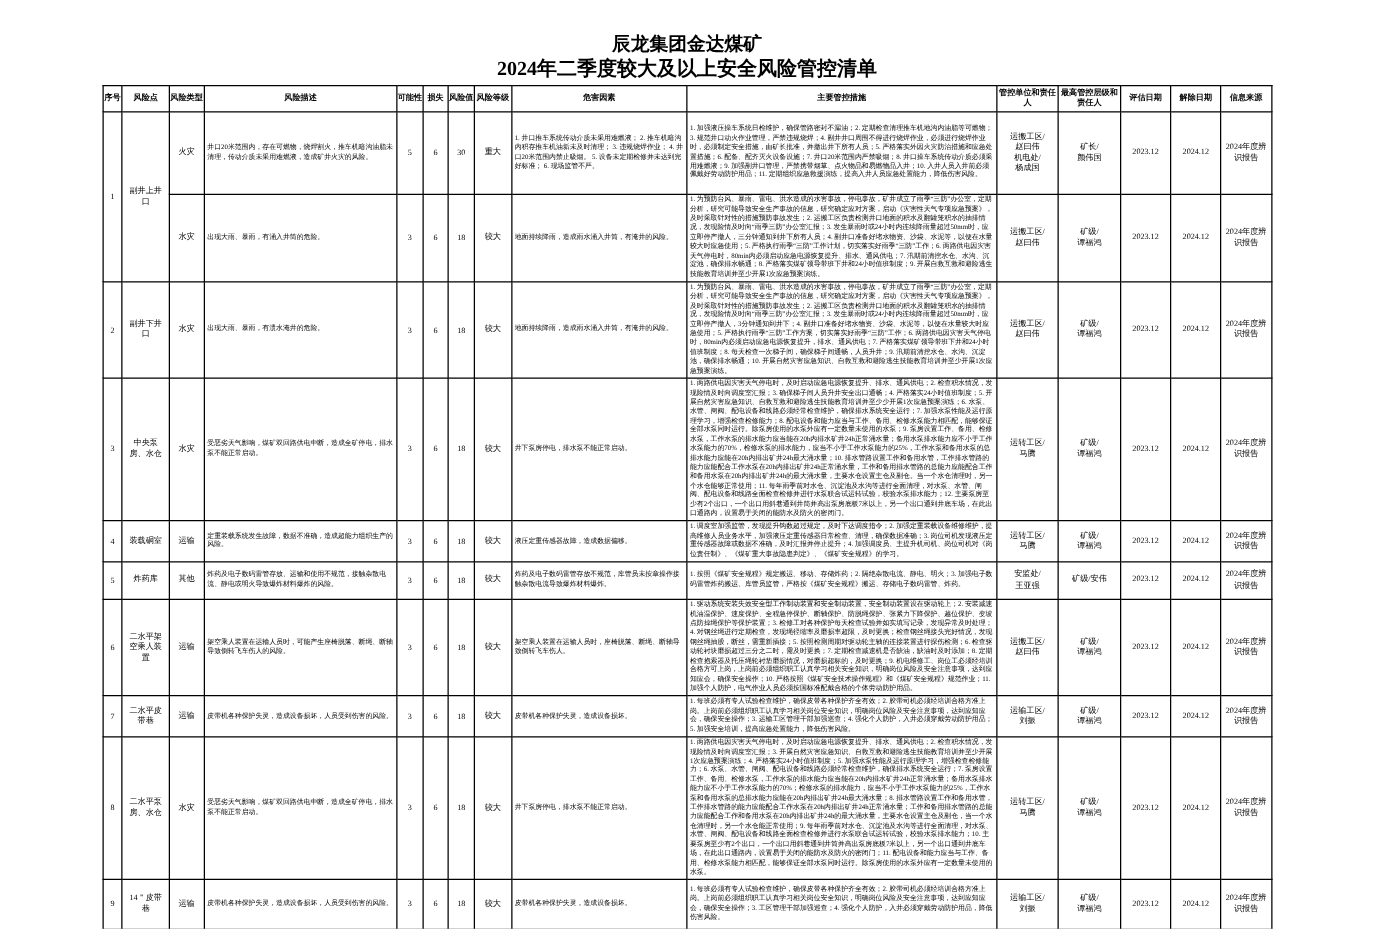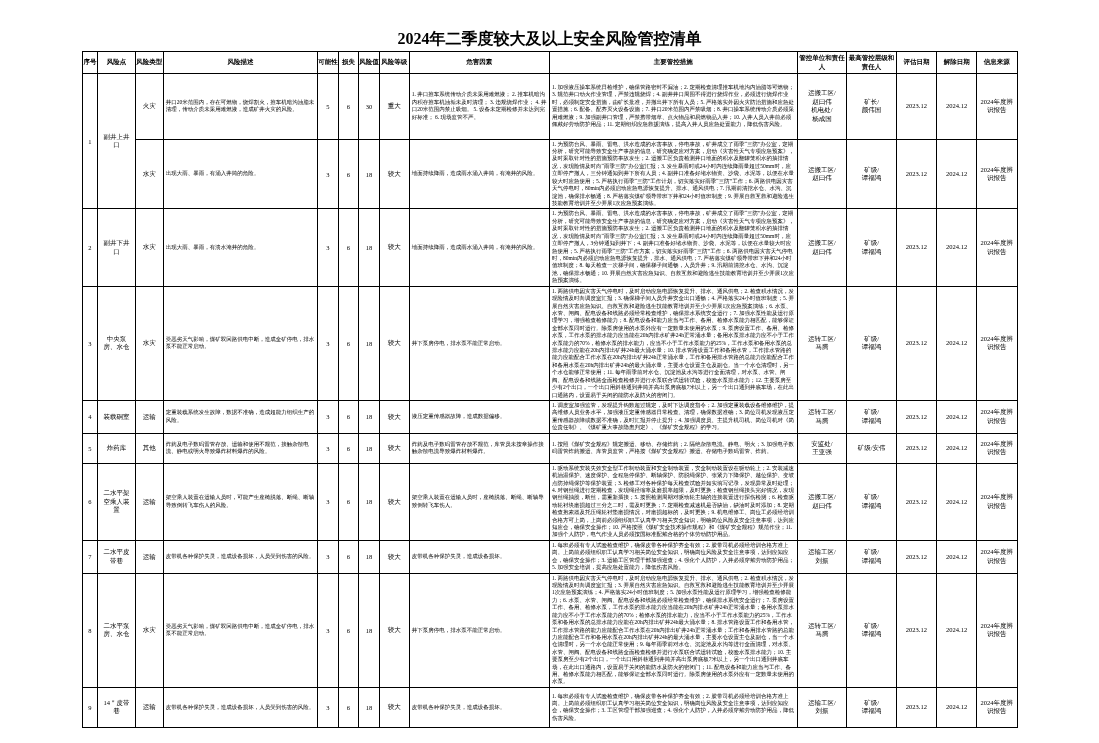--- a/index.html
+++ b/index.html
@@ -11,20 +11,21 @@
   table.risk th,table.risk td{border:1px solid #000;vertical-align:middle;padding:1px 2px;word-break:break-all;}
   table.risk th{font-size:6.5px;font-weight:bold;text-align:center;padding:2px 0;line-height:1.25;}
   td.c{text-align:center;font-size:6.5px;line-height:1.3;white-space:pre-line;}
   td.l{text-align:left;font-size:5.5px;line-height:1.35;}
   td.num{text-align:center;font-size:6.5px;}
 </style>
 </head>
 <body>
 
 <div class="page">
+  <div class="title1">辰龙集团金达煤矿</div>
   <div class="title2">2024年二季度较大及以上安全风险管控清单</div>
 
   <table class="risk">
     <colgroup>
       <col style="width:1.7%">
         <col style="width:4.0%">
         <col style="width:3.0%">
         <col style="width:16.5%">
       <col style="width:2.2%">
         <col style="width:2.2%">

